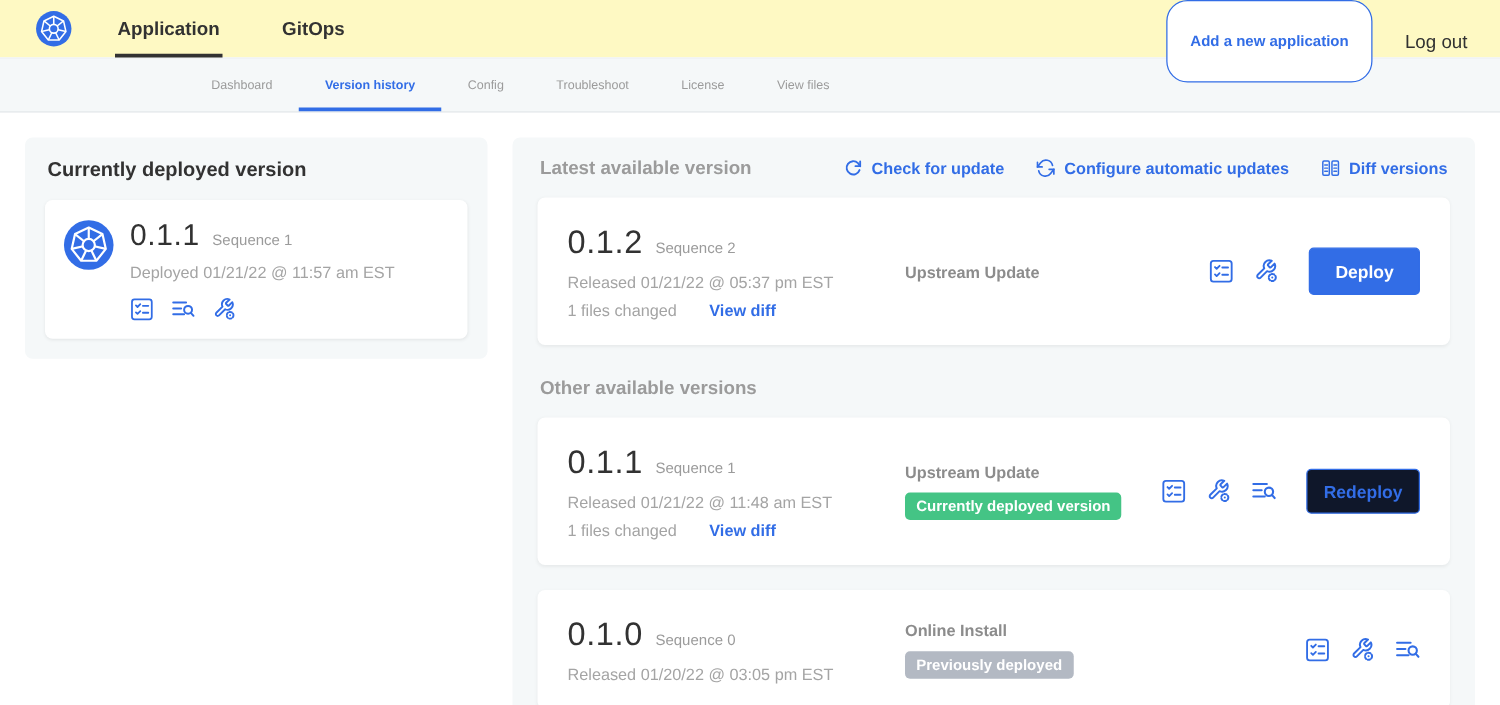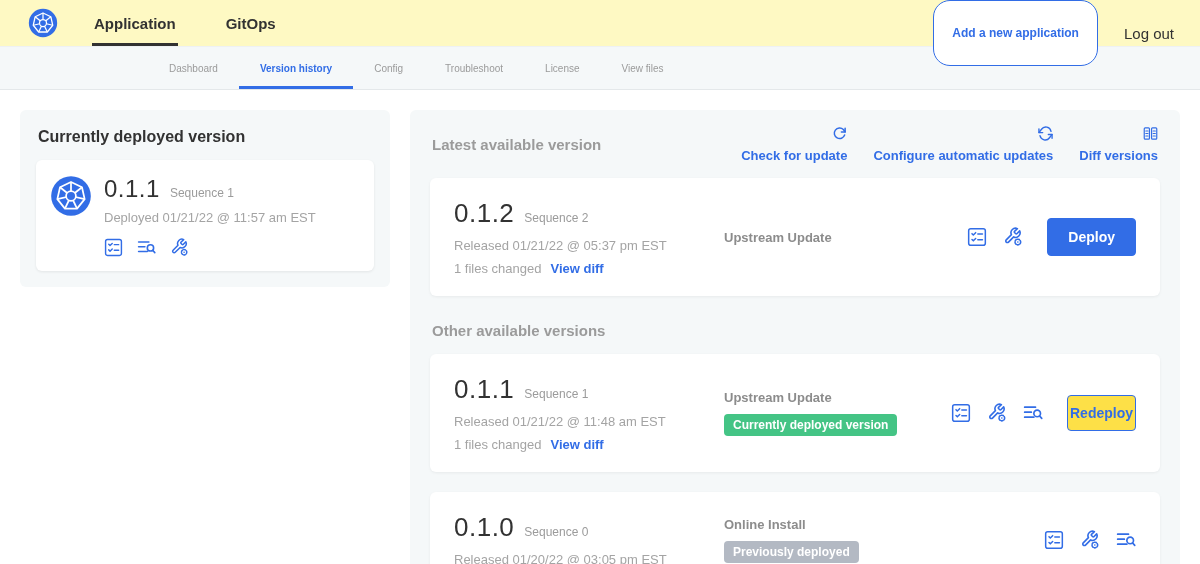--- a/index.html
+++ b/index.html
@@ -40,36 +40,36 @@
   .deployed-date{margin-top:7px;}
   .icon-row{display:flex;gap:14px;margin-top:13px;}
   .icon-btn{color:#326de6;cursor:pointer;display:inline-flex;align-items:center;}
   .icon-btn svg{width:19px;height:19px;}
 
   
   .available-panel{flex:1;padding:16px 20px 24px;}
   .avail-header{display:flex;justify-content:space-between;align-items:center;margin-bottom:15px;padding:0 2px;}
   .avail-title{font-size:15px;font-weight:bold;color:#9b9b9b;}
   .avail-actions{display:flex;gap:26px;}
-  .action-link{display:flex;align-items:flex-end;gap:7px;color:#326de6;font-size:13px;font-weight:bold;cursor:pointer;white-space:nowrap;flex-direction:column;}
+  .action-link{display:flex;align-items:flex-start;gap:7px;color:#326de6;font-size:13px;font-weight:bold;cursor:pointer;white-space:nowrap;}
   .action-link svg{width:15px;height:15px;}
 
   .version-card{background:#fff;border-radius:6px;padding:20px 24px;display:grid;grid-template-columns:258px 1fr auto;align-items:center;column-gap:12px;box-shadow:0 1px 3px rgba(0,0,0,.06);}
   .version-card .version-big{font-size:26px;}
   .released{font-size:13px;color:#a4a4a4;margin-top:9px;}
-  .files-line{font-size:13px;color:#a4a4a4;margin-top:8px;display:flex;gap:9px;align-items:center;}
+  .files-line{font-size:13px;color:#a4a4a4;margin-top:8px;display:flex;gap:26px;align-items:center;}
   .view-diff{color:#326de6;font-weight:bold;cursor:pointer;}
   .source{font-size:13px;font-weight:bold;color:#8c8c8c;}
   .badge{display:inline-block;margin-top:9px;font-size:12px;font-weight:bold;color:#fff;padding:4px 9px;border-radius:4px;}
   .badge-green{background:#44c485;}
   .badge-gray{background:#b3b9c3;}
   .vc-actions{display:flex;align-items:center;gap:16px;}
   .vc-actions .icon-btn svg{width:20px;height:20px;}
   .btn-deploy{background:#326de6;color:#ffffff;border:1px solid #326de6;border-radius:4px;padding:10px 20px;font-size:14px;font-weight:bold;font-family:inherit;cursor:pointer;margin-left:8px;}
-  .btn-redeploy{background:#fde047;color:#326de6;border:1px solid #326de6;border-radius:4px;padding:9px 2px;font-size:14px;font-weight:bold;font-family:inherit;cursor:pointer;margin-left:8px;}
+  .btn-redeploy{background:#0f172a;color:#326de6;border:1px solid #326de6;border-radius:4px;padding:9px 13px;font-size:14px;font-weight:bold;font-family:inherit;cursor:pointer;margin-left:8px;}
   .other-title{font-size:15px;font-weight:bold;color:#9b9b9b;margin:26px 0 15px 2px;}
   .card-gap{margin-bottom:20px;}
 </style>
 </head>
 <body>
 
 <svg width="0" height="0" style="position:absolute">
   <defs>
     <g id="i-k8s">
       <circle cx="18" cy="18" r="17" fill="#326de6"></circle>

